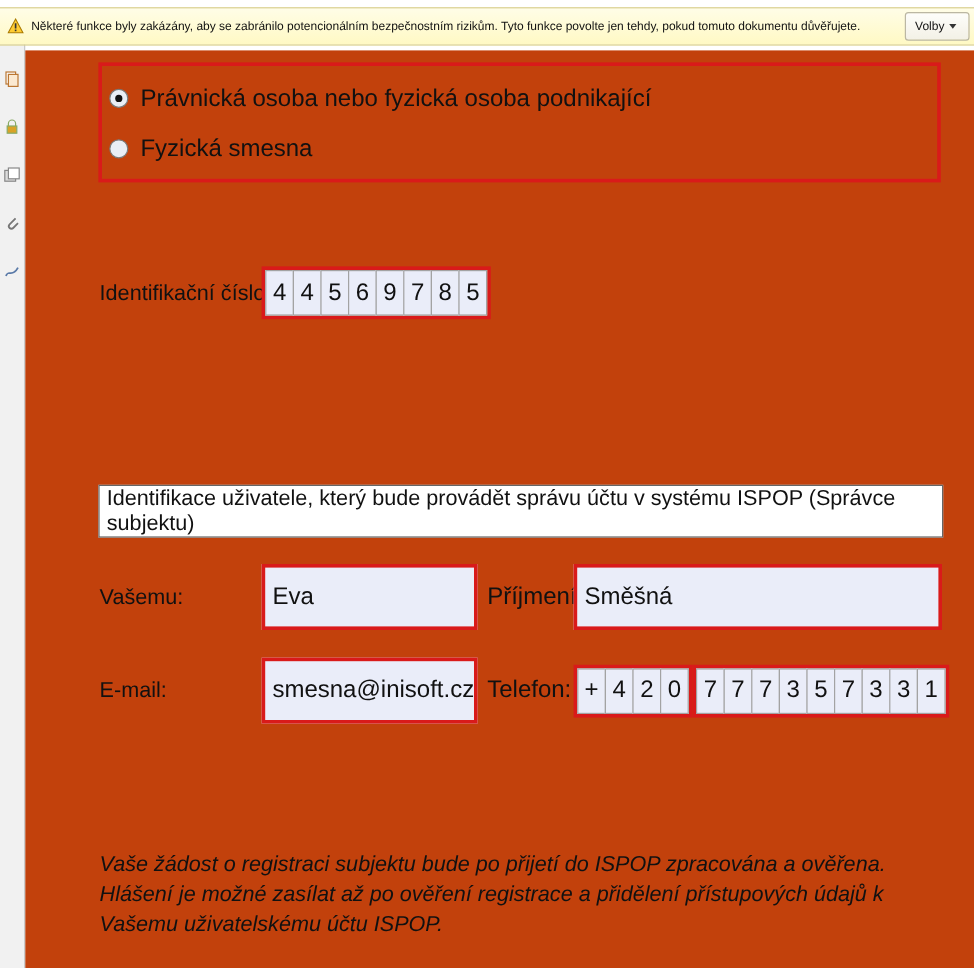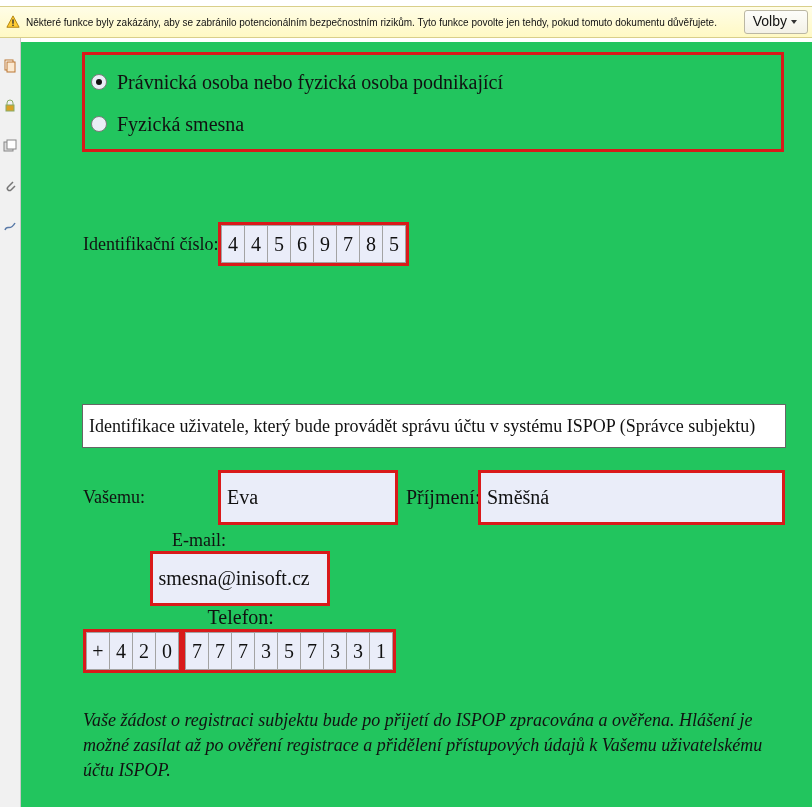--- a/index.html
+++ b/index.html
@@ -42,21 +42,21 @@
   .volby-btn {
     flex: none;
     margin-right: 4px;
     height: 22px;
     padding: 0 10px 0 8px;
     background: linear-gradient(to bottom, #fdfdfa 0%, #f3f1e6 100%);
     border: 1px solid #bbb7a3;
     border-radius: 3px;
     display: flex;
     align-items: center;
-    font-size: 14px;
+    font-size: 10px;
     cursor: pointer;
     text-align: right;
   }
   .volby-caret {
     width: 0; height: 0;
     margin-left: 4px;
     border-left: 3px solid transparent;
     border-right: 3px solid transparent;
     border-top: 4px solid #333;
   }
@@ -80,23 +80,22 @@
   .lt-icon { width: 14px; height: 14px; display:flex; align-items:center; justify-content:center;}
 
   
   .page {
     position: absolute;
     left: 20px;
     right: 0;
     top: 42px;
     bottom: 0;
     overflow: hidden;
-    background: #22c55e;
+    background: #c2410c;
     font-size: 16px;
-    font-family: Liberation Serif, serif;
   }
 
   
   .person-type-box {
     position: absolute;
     left: 62px;
     top: 10px;
     width: 702px;
     border: 3px solid #d91a1a;
     padding: 6px 6px 4px 4px;
@@ -174,21 +173,21 @@
     margin-top: 12px;
   }
 
   .form-row {
     position: absolute;
     left: 63px;
     display: flex;
     align-items: center;
   }
   .form-row.name-row { top: 428px; }
-  .form-row.contact-row { top: 488px; flex-direction: column; }
+  .form-row.contact-row { top: 506px; }
 
   .text-field {
     height: 55px;
     border: 3px solid #d91a1a;
     background: #eaedf9;
     box-sizing: border-box;
     display: flex;
     align-items: center;
     padding-left: 6px;
     font-size: 20px;

